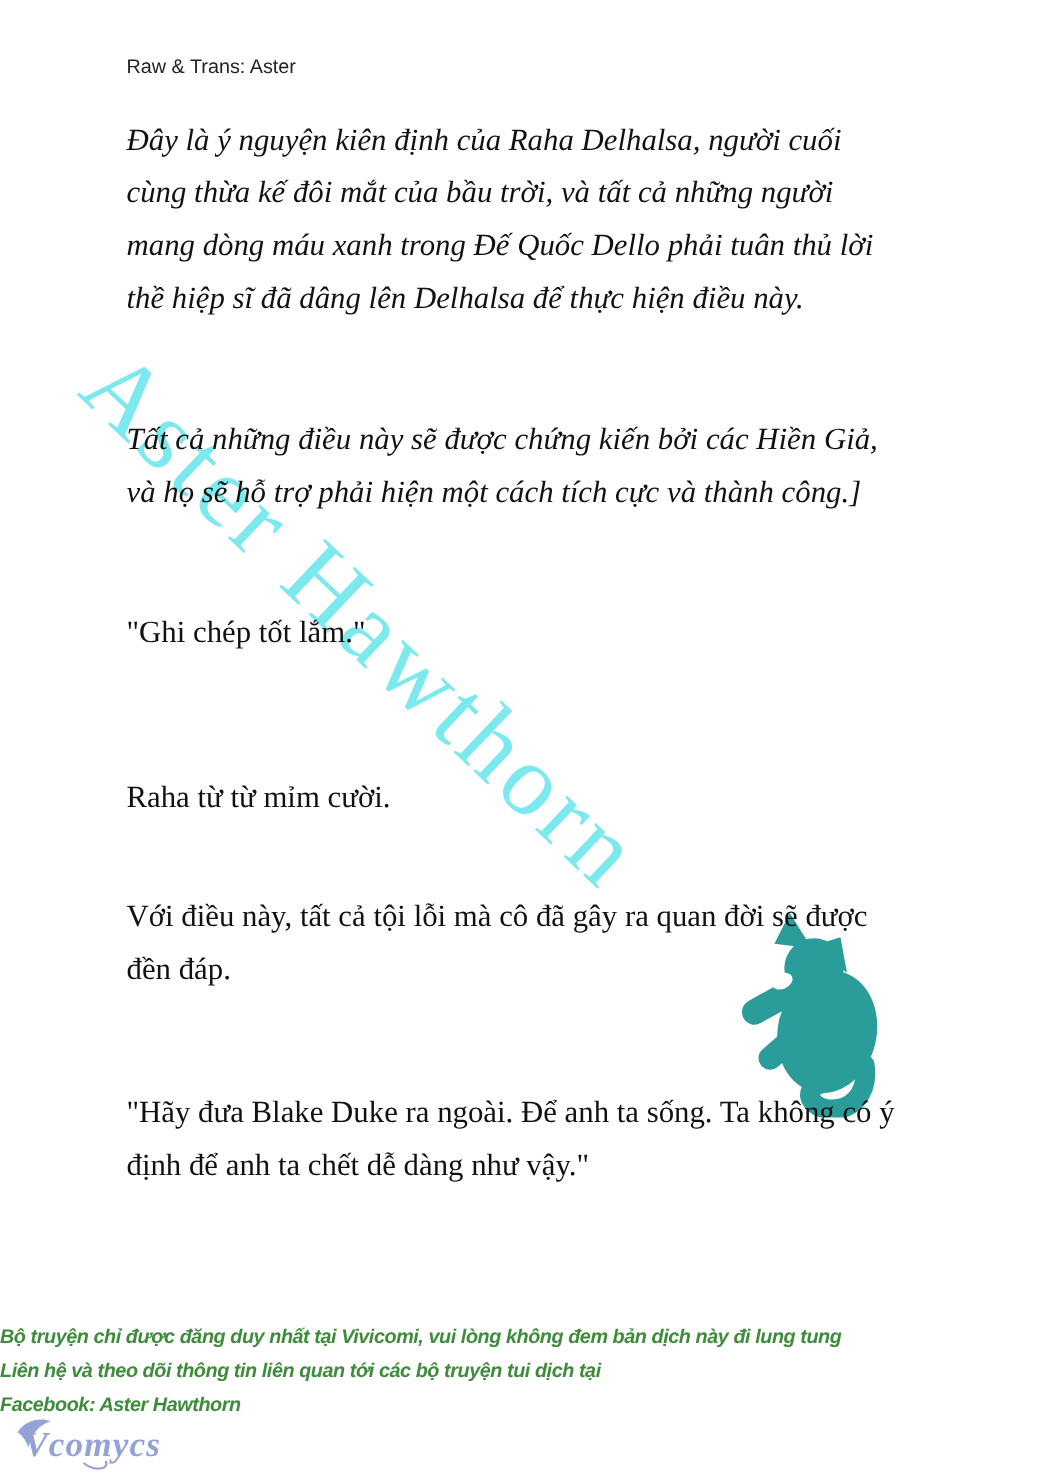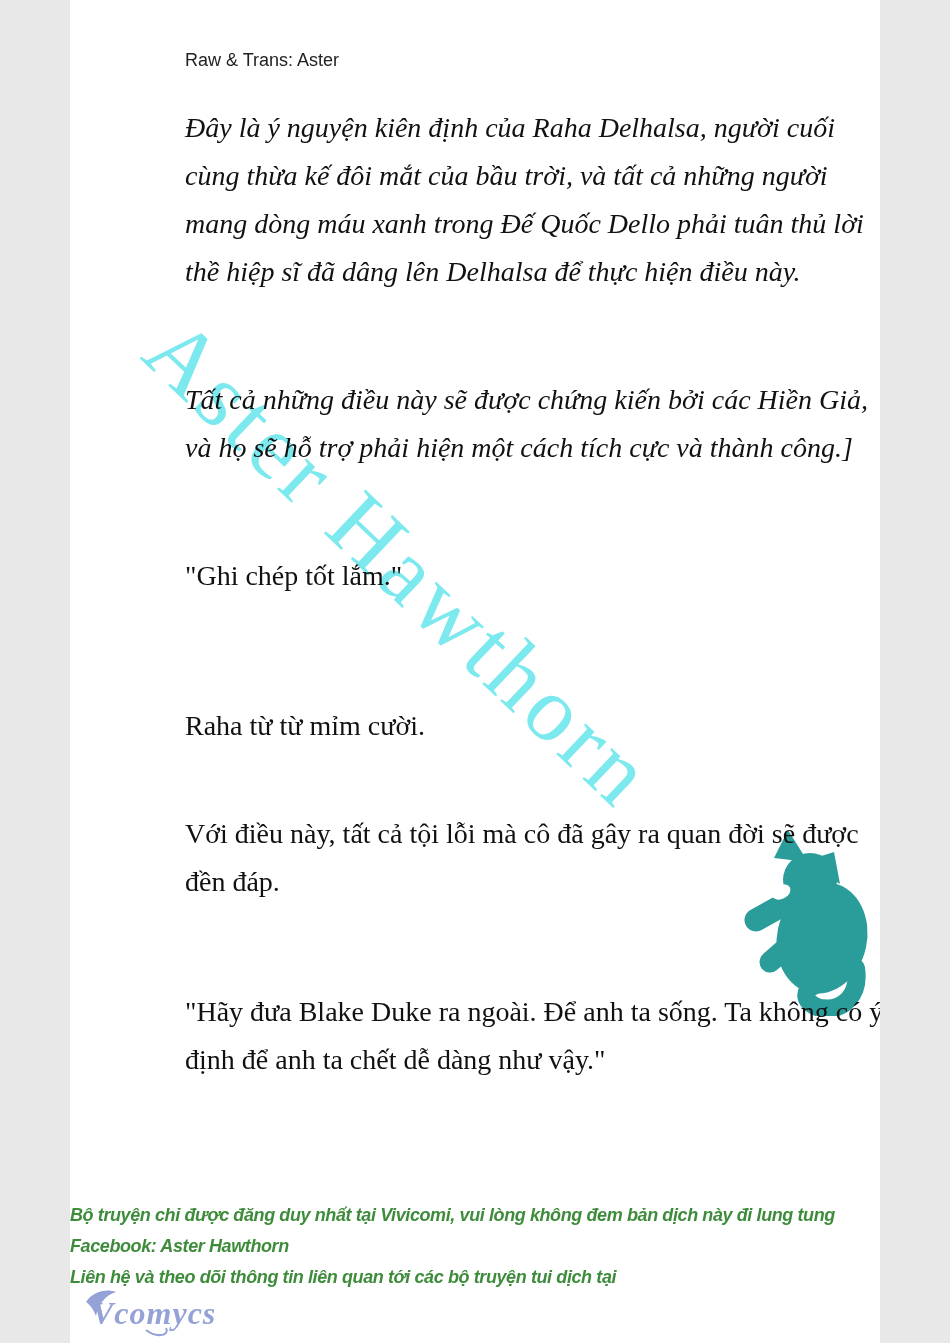--- a/index.html
+++ b/index.html
@@ -1,19 +1,19 @@
 <!DOCTYPE html>
 <html><head>
 <meta charset="utf-8">
 <style>
   html,body{margin:0;padding:0;}
   body{background:#e8e8e8;}
   .page{
     position:relative;
-    width:810px;height:1343px;
+    width:950px;height:1343px;
     margin:0 auto;
     background:#ffffff;
     overflow:hidden;
     font-family:"Liberation Serif", serif;
     color:#111111;
   }
   .header-label{
     position:absolute;left:115px;top:50px;
     font-family:"Liberation Sans", sans-serif;
     font-size:18px;color:#222;
@@ -100,22 +100,22 @@
 và họ sẽ hỗ trợ phải hiện một cách tích cực và thành công.]</div>
   <div class="para p3">"Ghi chép tốt lắm."</div>
   <div class="para p4">Raha từ từ mỉm cười.</div>
   <div class="para p5">Với điều này, tất cả tội lỗi mà cô đã gây ra quan đời sẽ được
 đền đáp.</div>
   <div class="para p6">"Hãy đưa Blake Duke ra ngoài. Để anh ta sống. Ta không có ý
 định để anh ta chết dễ dàng như vậy."</div>
 
   <div class="footer">
     <div>Bộ truyện chỉ được đăng duy nhất tại Vivicomi, vui lòng không đem bản dịch này đi lung tung</div>
+    <div>Liên hệ và theo dõi thông tin liên quan tới các bộ truyện tui dịch tại</div>
     <div>Facebook: Aster Hawthorn</div>
-    <div>Liên hệ và theo dõi thông tin liên quan tới các bộ truyện tui dịch tại</div>
   </div>
 
   <svg class="vcomycs-logo" width="170" height="56" viewBox="0 0 170 56" xmlns="http://www.w3.org/2000/svg">
 
     <path d="M10,18 C16,8 30,4 40,8 C30,11 22,20 20,32 C17,24 13,20 10,18 Z" fill="#95a2d7"></path>
     <text x="16" y="40" font-family="Liberation Serif, serif" font-size="32" font-style="italic" font-weight="bold" fill="#95a2d7" letter-spacing="1">Vcomycs</text>
     <path d="M70,46 C80,54 94,52 90,44" fill="none" stroke="#95a2d7" stroke-width="2"></path>
   </svg>
 
 </div>

